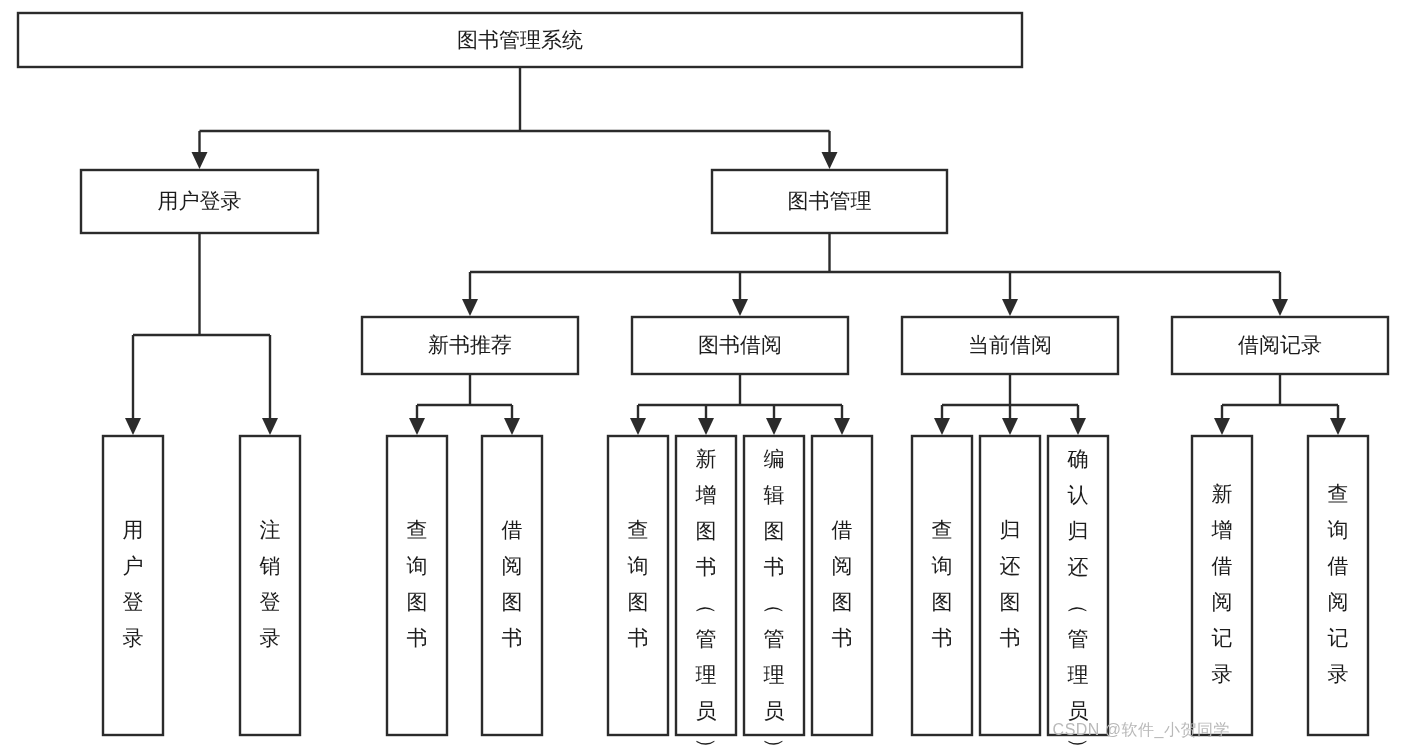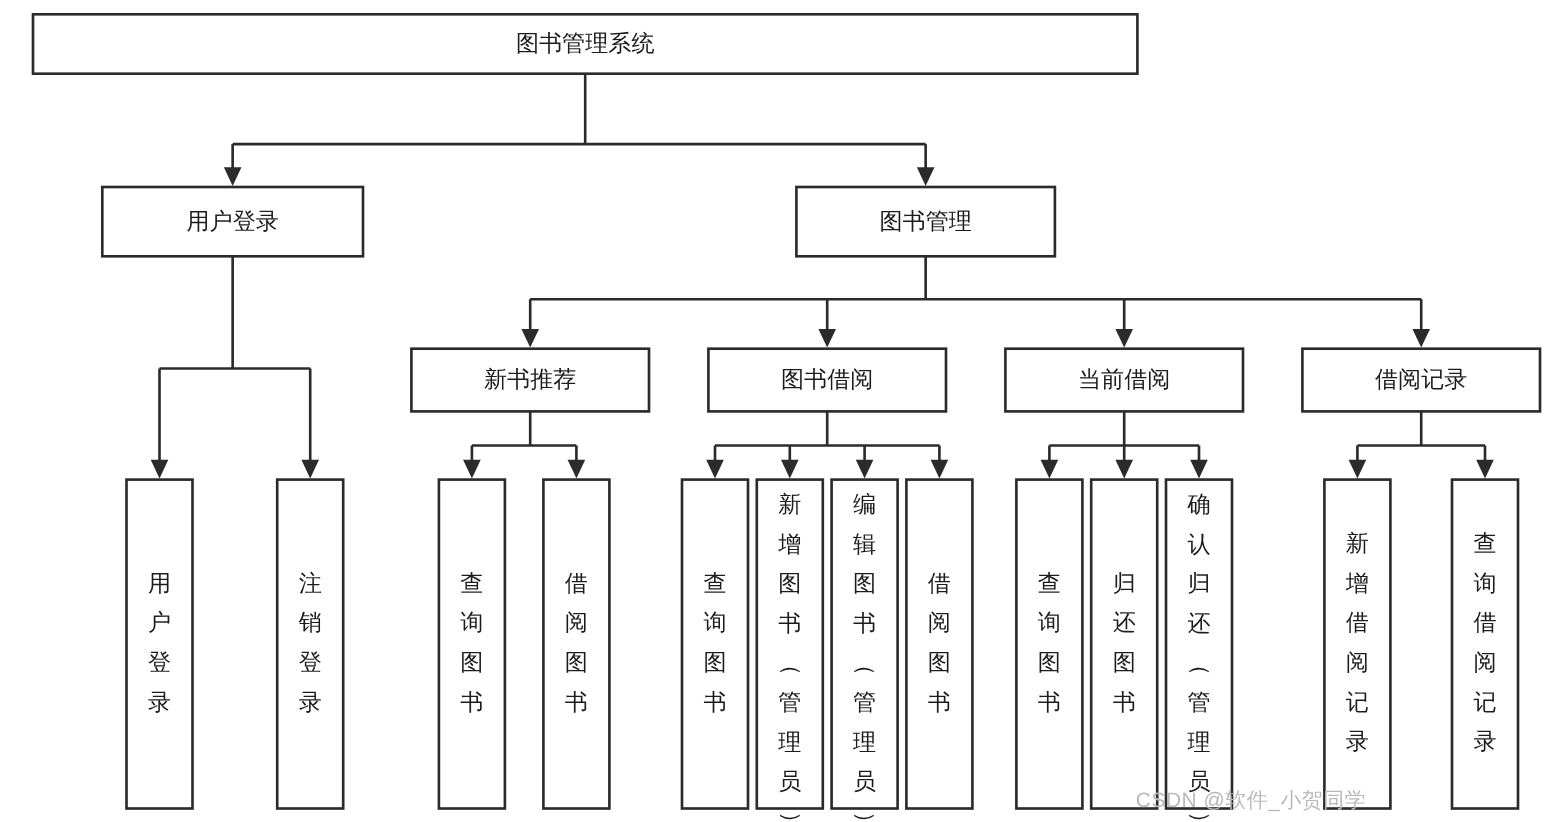--- a/index.html
+++ b/index.html
@@ -11,21 +11,20 @@
     width: 1405px;
     height: 747px;
     font-family: "Liberation Sans", "DejaVu Sans", sans-serif;
     position: relative;
     overflow: hidden;
   }
   #diagram-root {
     position: relative;
     width: 1240px;
     height: 747px;
-    margin-left: 12px;
   }
   svg#tree-svg {
     position: absolute;
     top: 0;
     left: 0;
     width: 1405px;
     height: 747px;
   }
   .node-box {
     fill: #ffffff;
@@ -56,21 +55,21 @@
     fill: #1c1c1c;
     text-anchor: middle;
     dominant-baseline: middle;
     white-space: pre;
   }
   .watermark {
     position: absolute;
     right: 10px;
     bottom: 6px;
     font-family: "Liberation Sans", "DejaVu Sans", sans-serif;
-    font-size: 19px;
+    font-size: 16px;
     color: #b9b9b9;
     letter-spacing: 0.5px;
     user-select: none;
     white-space: nowrap;
   }
 </style>
 </head>
 <body>
 
 <div id="diagram-root">

